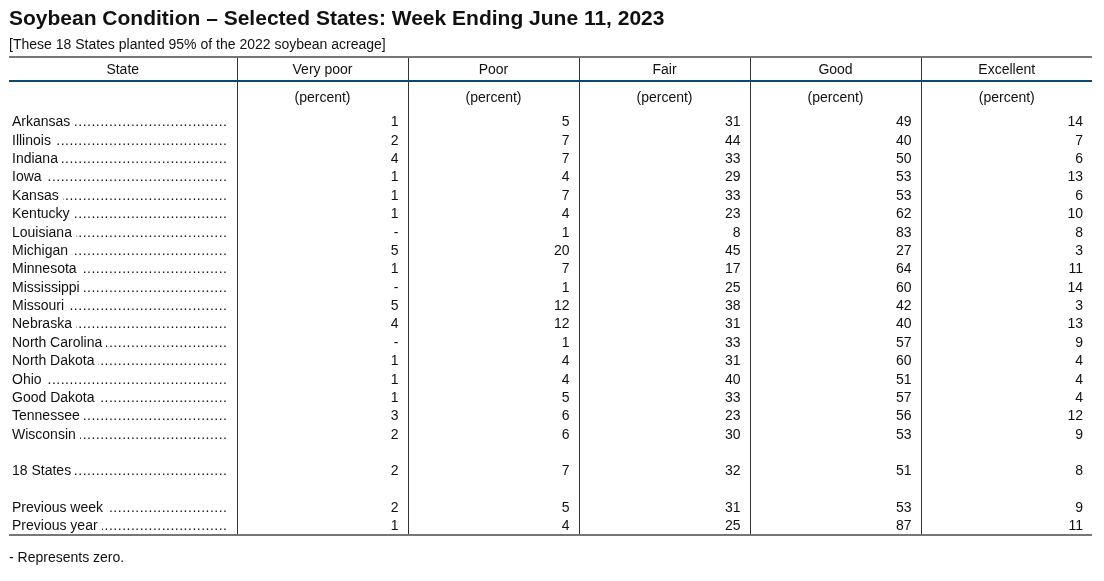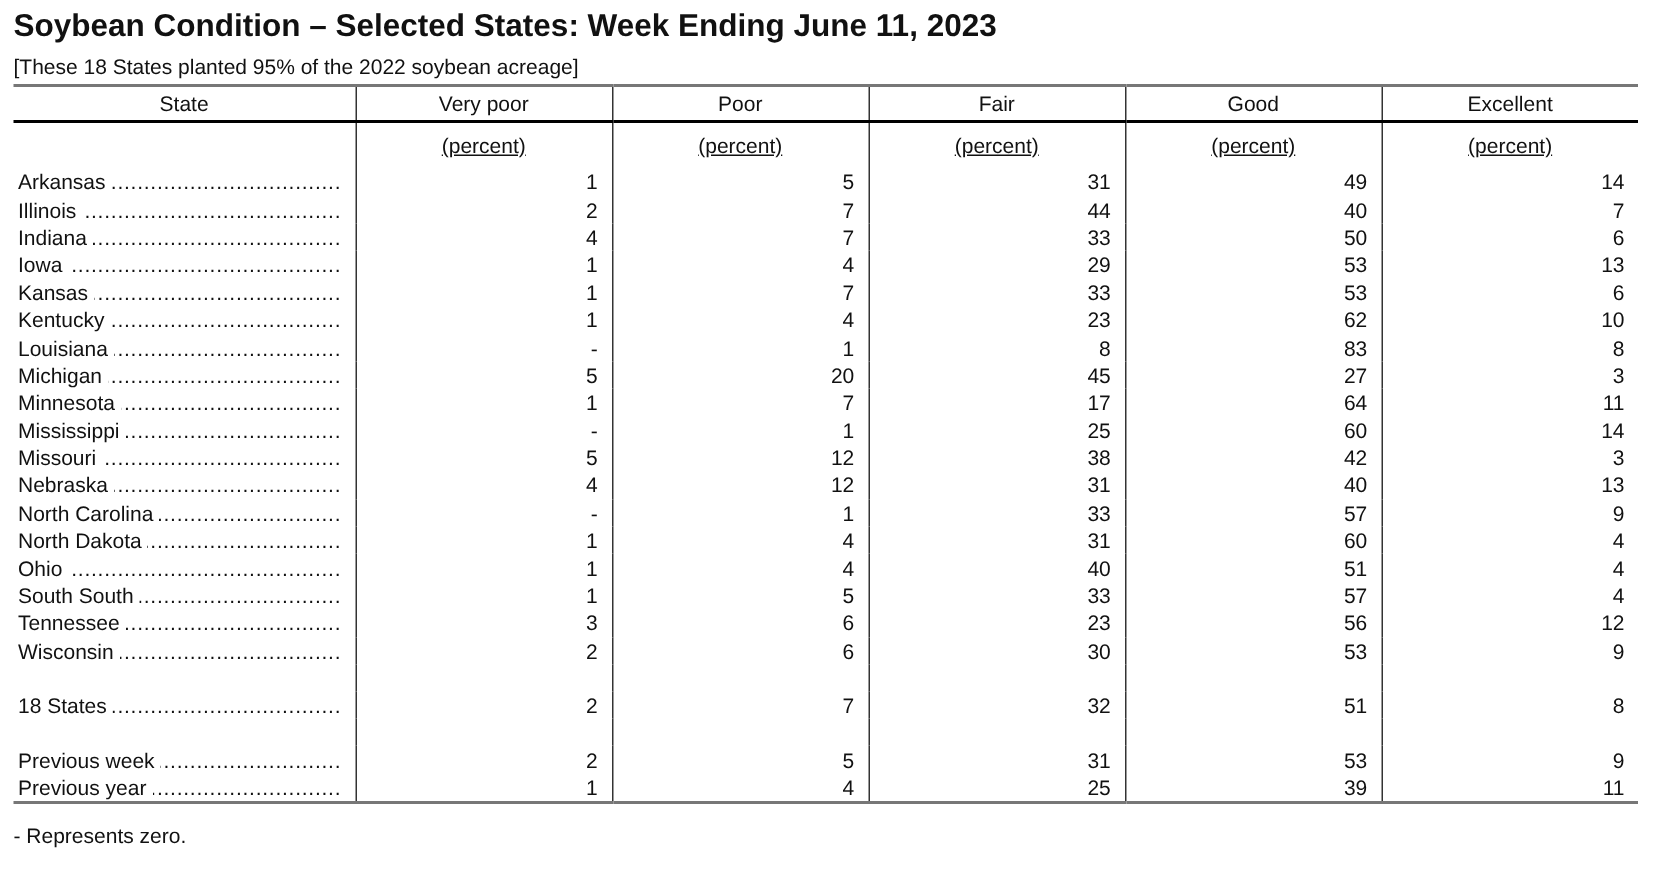--- a/index.html
+++ b/index.html
@@ -16,27 +16,26 @@
       font-size: 14px; white-space: nowrap;
     }
     table.data {
       position: absolute; left: 9px; top: 56px;
       width: 1083px; border-collapse: collapse; table-layout: fixed;
       font-size: 14px;
     }
     table.data col.c-state { width: 228px; }
     table.data col.c-num { width: 171px; }
     thead tr.hdr th {
-      border-top: 2px solid #777; border-bottom: 2px solid #000000;
+      border-top: 2px solid #777; border-bottom: 2px solid #0c4a6e;
       font-weight: normal; text-align: center; height: 22px; padding: 0;
     }
     thead tr.unit th {
       font-weight: normal; text-align: center; height: 30px; padding: 0;
       vertical-align: middle;
-      text-decoration: underline;
     }
     th.vline, td.vline { border-left: 1.5px solid #333; }
     td { padding: 0; height: 18.4px; line-height: 18px; white-space: nowrap; }
     td.state { padding-left: 3px; overflow: hidden; }
     td.state .lbl { background: #fff; padding-right: 4px; }
     td.state .leader {
       display: block; position: relative; overflow: hidden;
     }
     td.state .dots {
       position: absolute; right: 9px; top: 0;
@@ -228,21 +227,21 @@
           <span class="leader" style="height: 18px;"><span class="dots">................................................................</span><span class="lbl" style="position: relative; z-index: 1;">Ohio</span></span>
         </td>
         <td class="num vline">1</td>
         <td class="num vline">4</td>
         <td class="num vline">40</td>
         <td class="num vline">51</td>
         <td class="num vline">4</td>
       </tr>
       <tr>
         <td class="state">
-          <span class="leader" style="height: 18px;"><span class="dots">................................................................</span><span class="lbl" style="position: relative; z-index: 1;">South South</span></span>
+          <span class="leader" style="height: 18px;"><span class="dots">................................................................</span><span class="lbl" style="position: relative; z-index: 1;">Good Dakota</span></span>
         </td>
         <td class="num vline">1</td>
         <td class="num vline">5</td>
         <td class="num vline">33</td>
         <td class="num vline">57</td>
         <td class="num vline">4</td>
       </tr>
       <tr>
         <td class="state">
           <span class="leader" style="height: 18px;"><span class="dots">................................................................</span><span class="lbl" style="position: relative; z-index: 1;">Tennessee</span></span>
@@ -299,19 +298,19 @@
         <td class="num vline">53</td>
         <td class="num vline">9</td>
       </tr>
       <tr class="last">
         <td class="state">
           <span class="leader" style="height: 18px;"><span class="dots">................................................................</span><span class="lbl" style="position: relative; z-index: 1;">Previous year</span></span>
         </td>
         <td class="num vline">1</td>
         <td class="num vline">4</td>
         <td class="num vline">25</td>
-        <td class="num vline">39</td>
+        <td class="num vline">87</td>
         <td class="num vline">11</td>
       </tr>
     </tbody>
 </table>
 
 <div class="footnote">- Represents zero.</div>
 
 </body></html>

